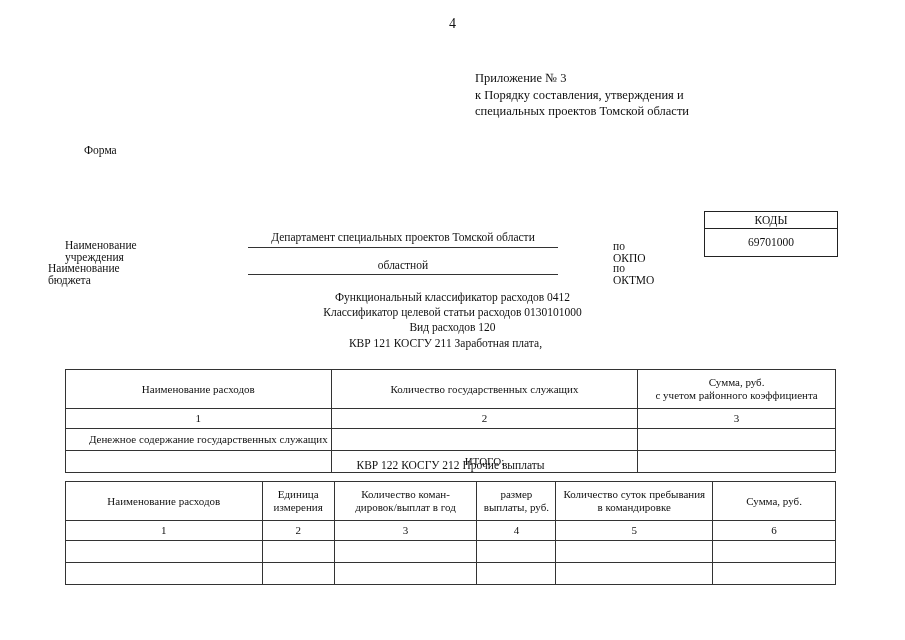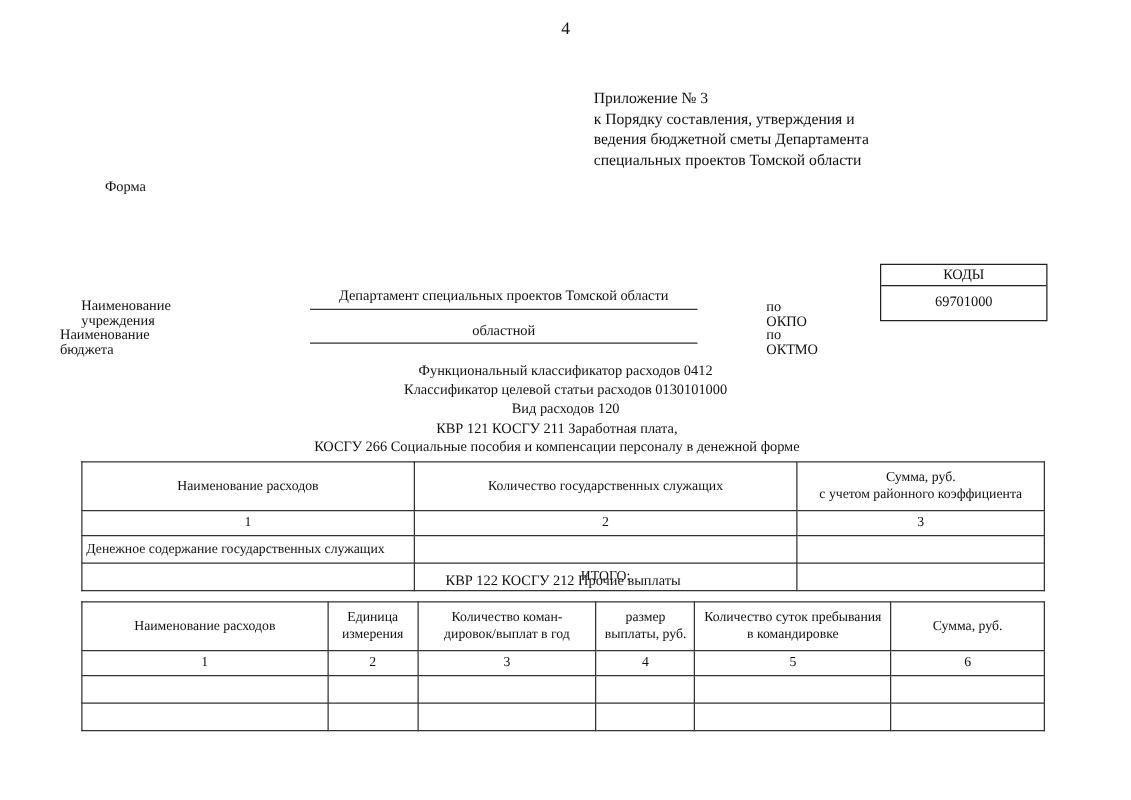--- a/index.html
+++ b/index.html
@@ -103,21 +103,20 @@
 </head>
 <body>
 
 <div class="page">
 
   <div class="pg-num">4</div>
 
   <div class="appendix">
     <div>Приложение № 3</div>
     <div>к Порядку составления, утверждения и</div>
-    <div>ведения бюджетной сметы Департамента</div>
     <div>специальных проектов Томской области</div>
   </div>
 
   <div class="forma">Форма</div>
 
 
   <div class="codes-box">
     <div class="codes-hd">КОДЫ</div>
     <div class="codes-v2">69701000</div>
   </div>
@@ -137,21 +136,20 @@
   </div>
 
   <div class="classifiers">
     <div class="cl-1">Функциональный классификатор расходов 0412</div>
     <div class="cl-2">Классификатор целевой статьи расходов 0130101000</div>
     <div class="cl-3">Вид расходов 120</div>
   </div>
 
   <div class="kvr-head">
     <div>КВР 121 КОСГУ 211 Заработная плата,</div>
-    <div>КОСГУ 266 Социальные пособия и компенсации персоналу в денежной форме</div>
   </div>
 
   <table class="doc t1">
     <colgroup>
       <col style="width:266px">
         <col style="width:307px">
         <col style="width:198px">
     </colgroup>
     <tbody>
       <tr class="hdr-row">
@@ -161,21 +159,21 @@
           <div>Сумма, руб.</div>
           <div>с учетом районного коэффициента</div>
         </td>
       </tr>
       <tr class="num-row">
         <td>1</td>
         <td>2</td>
         <td>3</td>
       </tr>
       <tr class="empty-row">
-        <td style="text-align:left">Денежное содержание государственных служащих</td>
+        <td style="text-align:right">Денежное содержание государственных служащих</td>
         <td></td>
         <td></td>
       </tr>
       <tr class="empty-row">
         <td class="noborder"></td>
         <td class="itogo-txt">ИТОГО:</td>
         <td></td>
       </tr>
     </tbody>
   </table>

